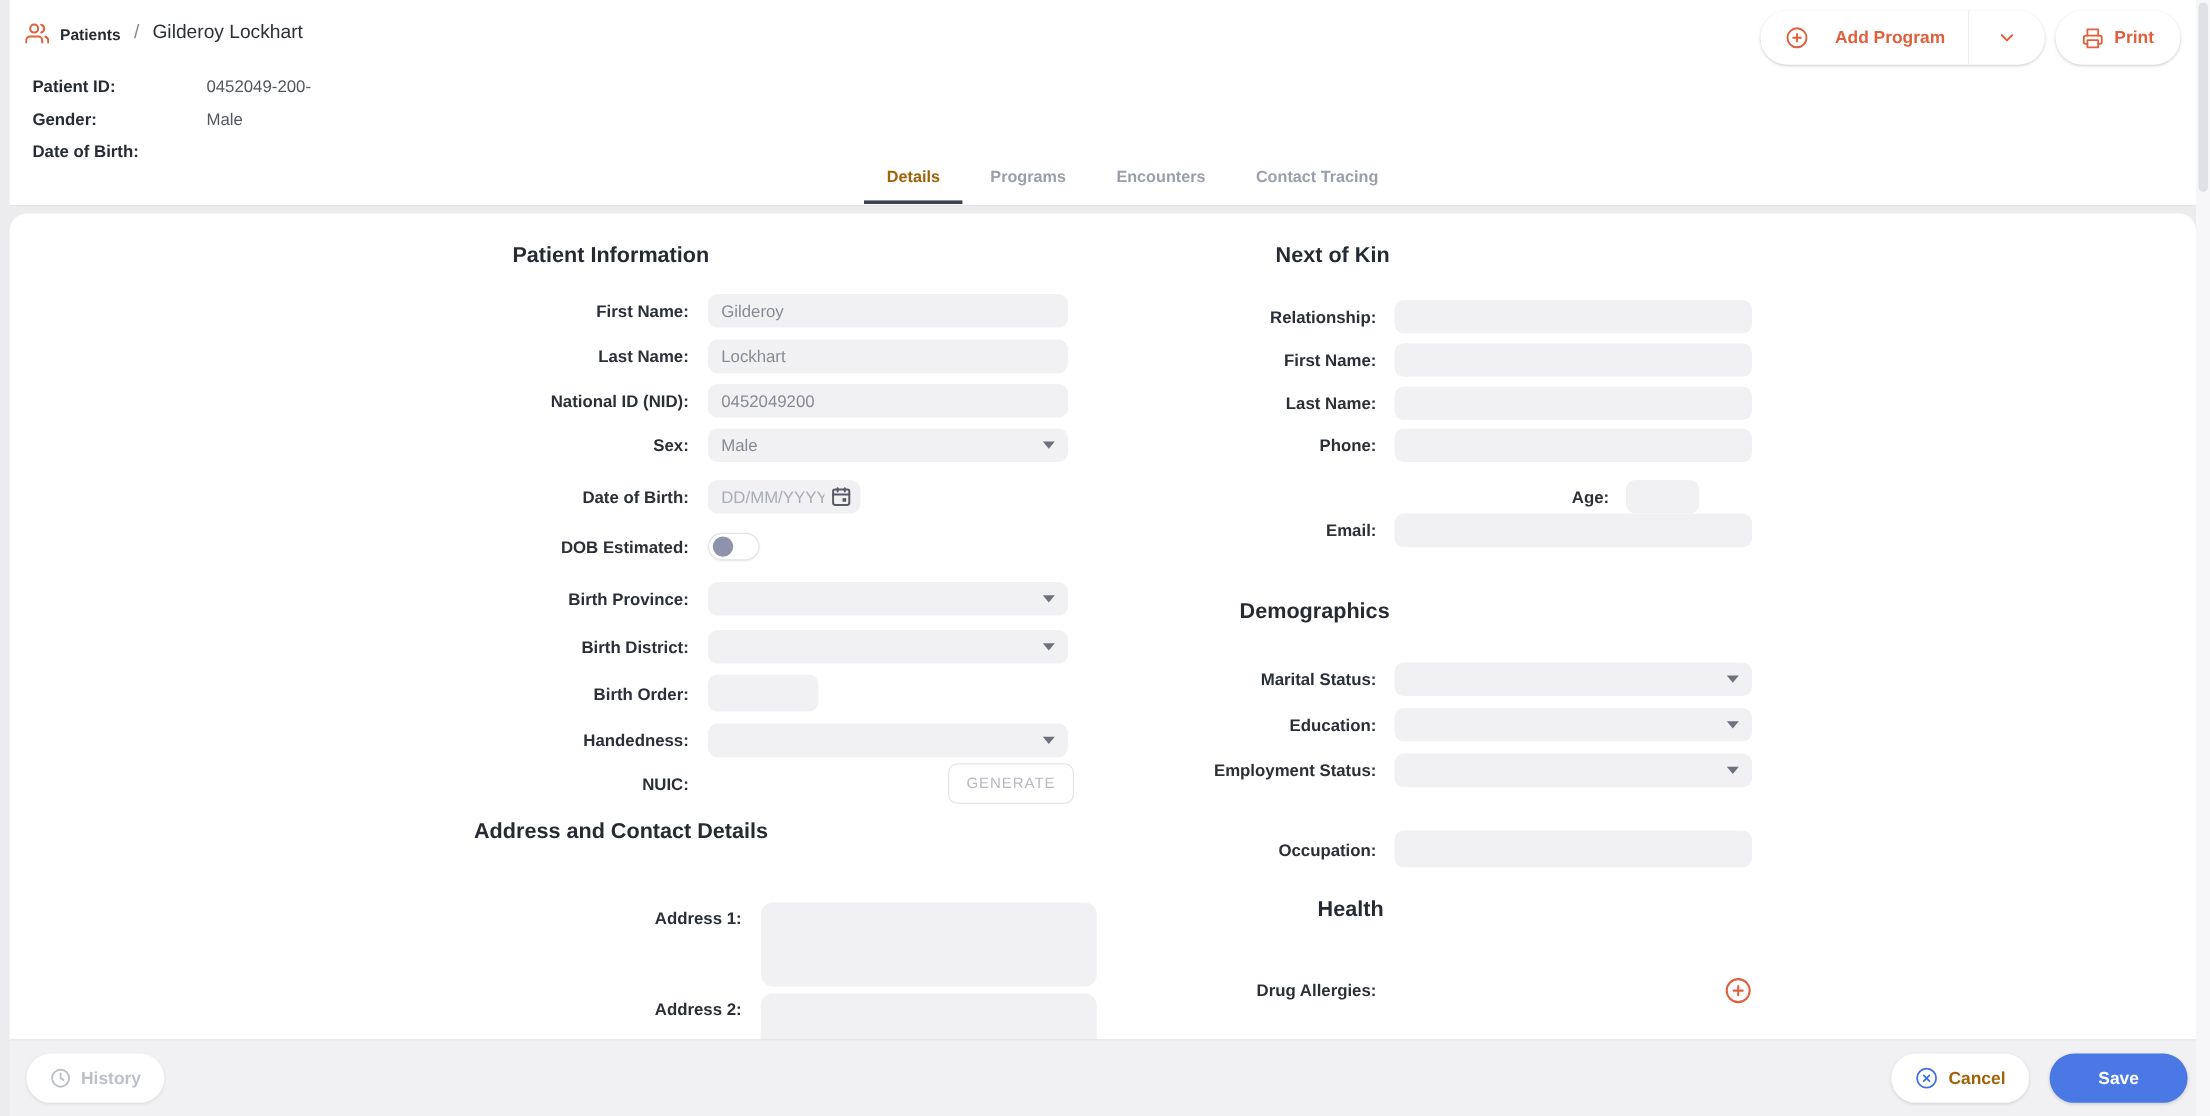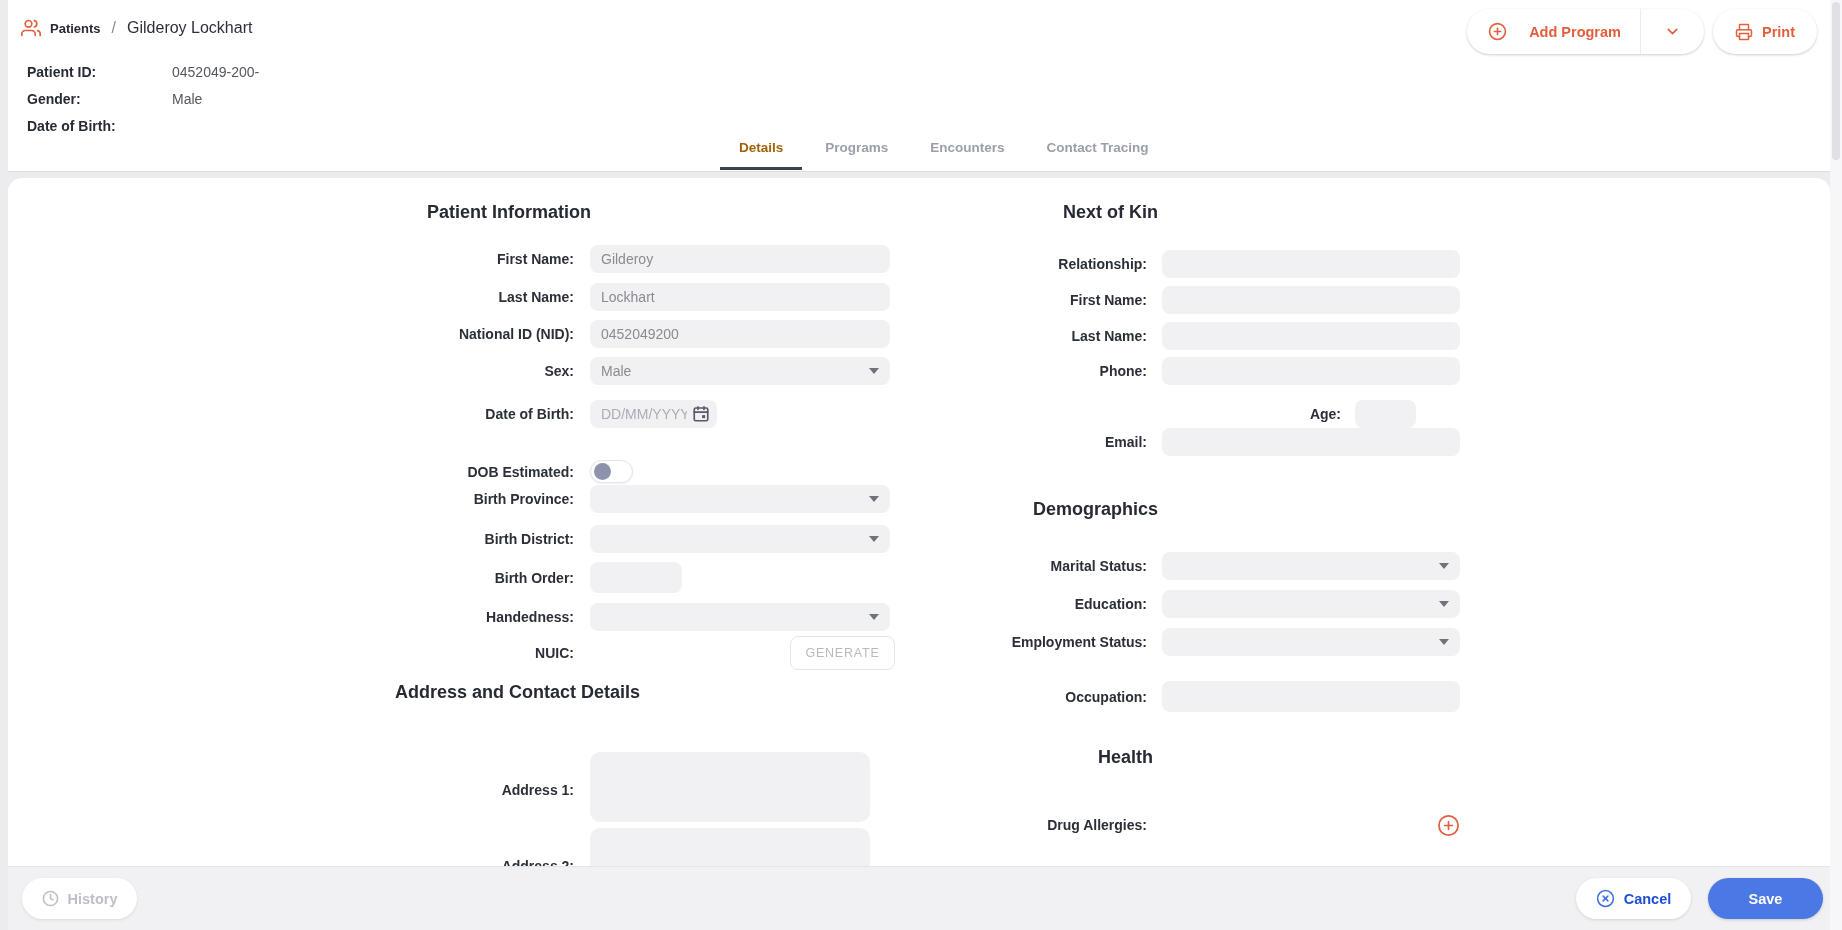--- a/index.html
+++ b/index.html
@@ -60,34 +60,34 @@
 
   .toggle { position:relative; width:43px; height:23px; margin-left:16px; background:#fff;
             border:1px solid #e2e4ea; border-radius:12px; box-shadow:0 1px 2px rgba(0,0,0,.06); cursor:pointer; }
   .knob { position:absolute; left:3px; top:2px; width:17px; height:17px; border-radius:50%; background:#8e93ab; }
 
   .bo-input { width:92px !important; }
   .gen-btn { margin-left:216px; width:105px; height:34px; background:#fff; border:1px solid #e4e5e9;
              border-radius:8px; color:#b6bac2; font-family:inherit; font-size:12.5px; letter-spacing:.8px; cursor:pointer; }
   .ta { background:#f1f1f3; border:0; border-radius:10px; margin-left:16px; width:280px; height:70px;
         resize:none; padding:8px 11px; font-family:inherit; font-size:14px; color:#878b93; outline:none; }
-  .frow.addr { align-items:center; }
+  .frow.addr { align-items:flex-start;margin-left:44px; }
   .frow.addr .lbl { padding-top:5px; }
 
   .drug-ctl { display:flex; justify-content:flex-end; align-items:center; width:298px; margin-left:15px; }
   .plus-btn { background:none; border:0; cursor:pointer; display:flex; padding:0; }
 
   
   .footer { position:absolute; left:8px; top:867px; width:1822px; height:63px; background:#f1f1f3;
             box-shadow:0 -1px 0 #e4e5e8; }
   .fpill { position:absolute; top:11px; display:flex; align-items:center; justify-content:center; gap:9px;
            height:41px; border:0; border-radius:21px; font-family:inherit; font-size:14.5px; font-weight:700; cursor:pointer; }
   .history { left:14px; width:115px; background:#fff; color:#bcc0c7;
              box-shadow:0 1px 3px rgba(25,30,45,.10); }
-  .cancel { right:139px; width:115px; background:#fff; color:#1d4ed8;
+  .cancel { right:139px; width:115px; background:#fff; color:#a16207;
             box-shadow:0 1px 3px rgba(25,30,45,.14); }
   .save { right:7px; width:115px; background:#4a78e4; color:#fff;
           box-shadow:0 1px 3px rgba(25,30,45,.18); }
 
   
   .scrollbar { position:absolute; right:0; top:0; width:12px; height:930px; background:#f7f7f9; }
   .scroll-thumb { position:absolute; right:2px; top:2px; width:8px; height:158px; background:#dfe1e5; border-radius:4px; }
 </style>
 </head>
 <body>
@@ -189,21 +189,21 @@
           <rect x="3" y="4" width="18" height="17" rx="2"></rect>
           <line x1="8" y1="2.5" x2="8" y2="6"></line>
             <line x1="16" y1="2.5" x2="16" y2="6"></line>
           <line x1="3" y1="9.5" x2="21" y2="9.5"></line>
           <rect x="13.5" y="13.5" width="4" height="4" fill="#565b66" stroke="none"></rect>
         </svg>
       </div>
       <label class="lbl age-lbl">Age:</label>
       <input class="ctl age-input" value="" style="">
     </div>
-    <div class="frow left" style="top:281px; height:25px;">
+    <div class="frow left" style="top:265px; height:25px;">
       <label class="lbl">DOB Estimated:</label>
       <div class="toggle">
         <div class="knob"></div>
       </div>
     </div>
     <div class="frow left" style="top:307px;">
       <label class="lbl">Birth Province:</label>
       <div class="ctl sel">
         <span class="sel-val"></span>
         <span class="caret"></span>
@@ -279,21 +279,21 @@
         <span class="caret"></span>
       </div>
     </div>
     <div class="frow right" style="top:450px;">
       <label class="lbl">Employment Status:</label>
       <div class="ctl sel">
         <span class="sel-val"></span>
         <span class="caret"></span>
       </div>
     </div>
-    <div class="frow right" style="top:503px; height:31px;">
+    <div class="frow right" style="top:514px; height:31px;">
       <label class="lbl">Occupation:</label>
       <input class="ctl" style="height: 31px;" value="">
     </div>
 
     <div class="sec-h" style="left:1090px; top:569px;">Health</div>
     <div class="frow right" style="top:635px; height:24px;">
       <label class="lbl">Drug Allergies:</label>
       <div class="drug-ctl">
         <button class="plus-btn">
           <svg width="23" height="23" viewBox="0 0 24 24" fill="none" stroke="#e0603d" stroke-width="1.8" stroke-linecap="round">

